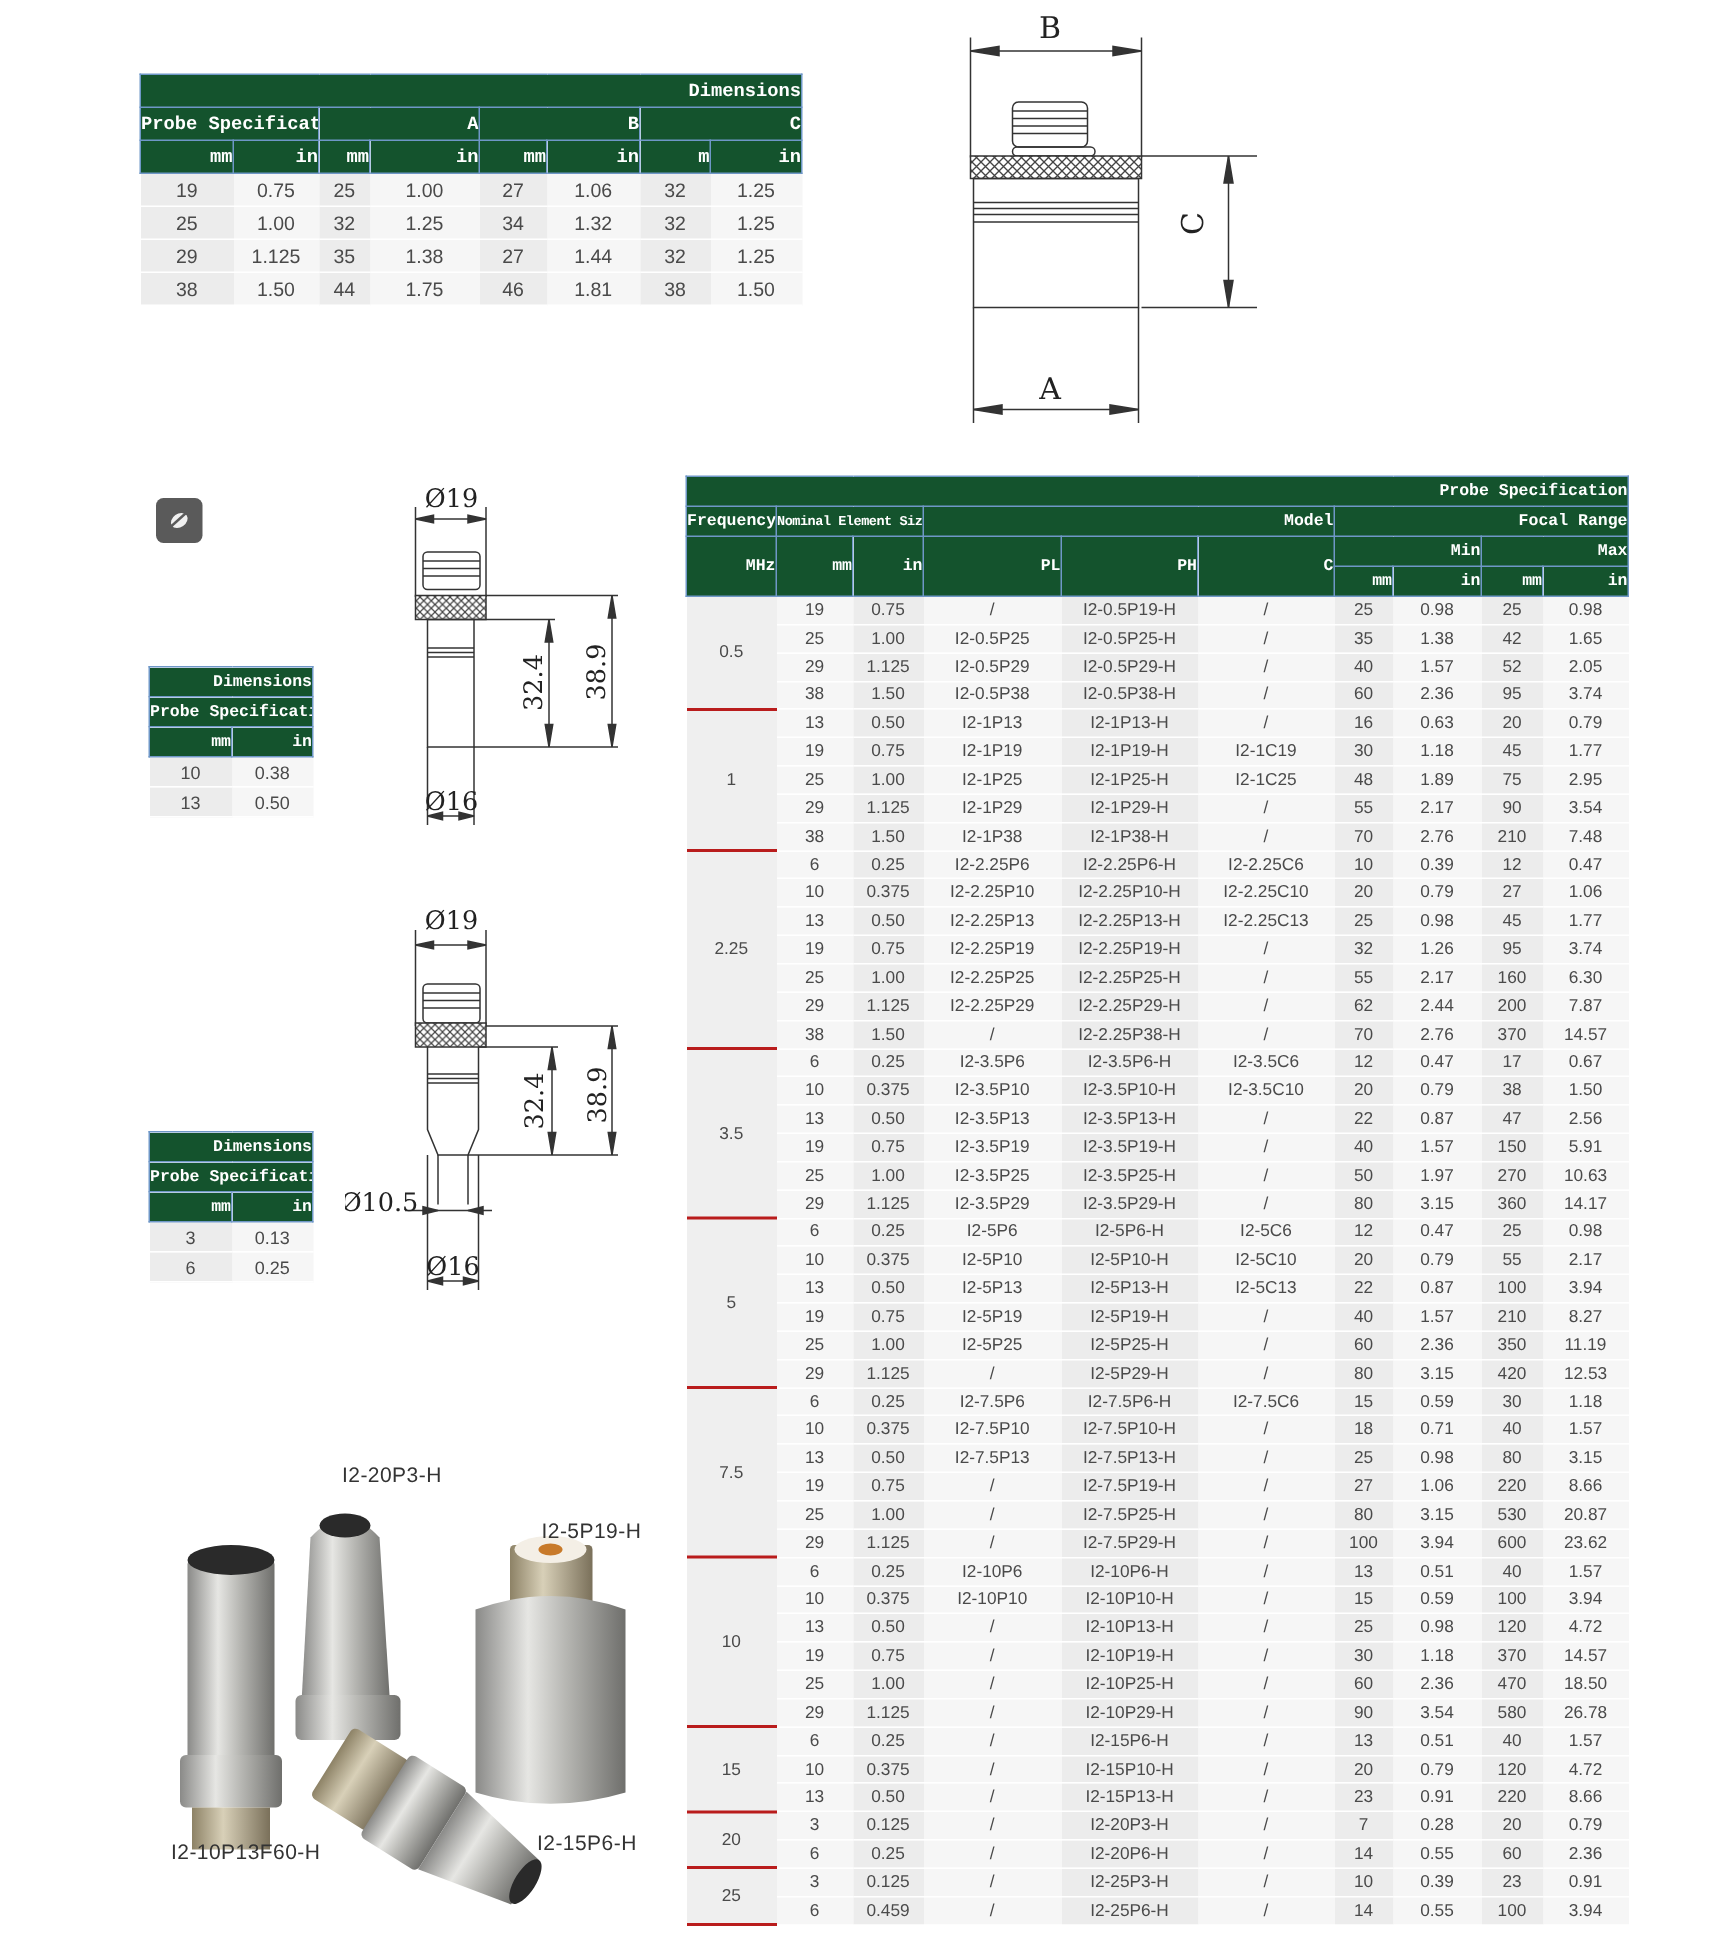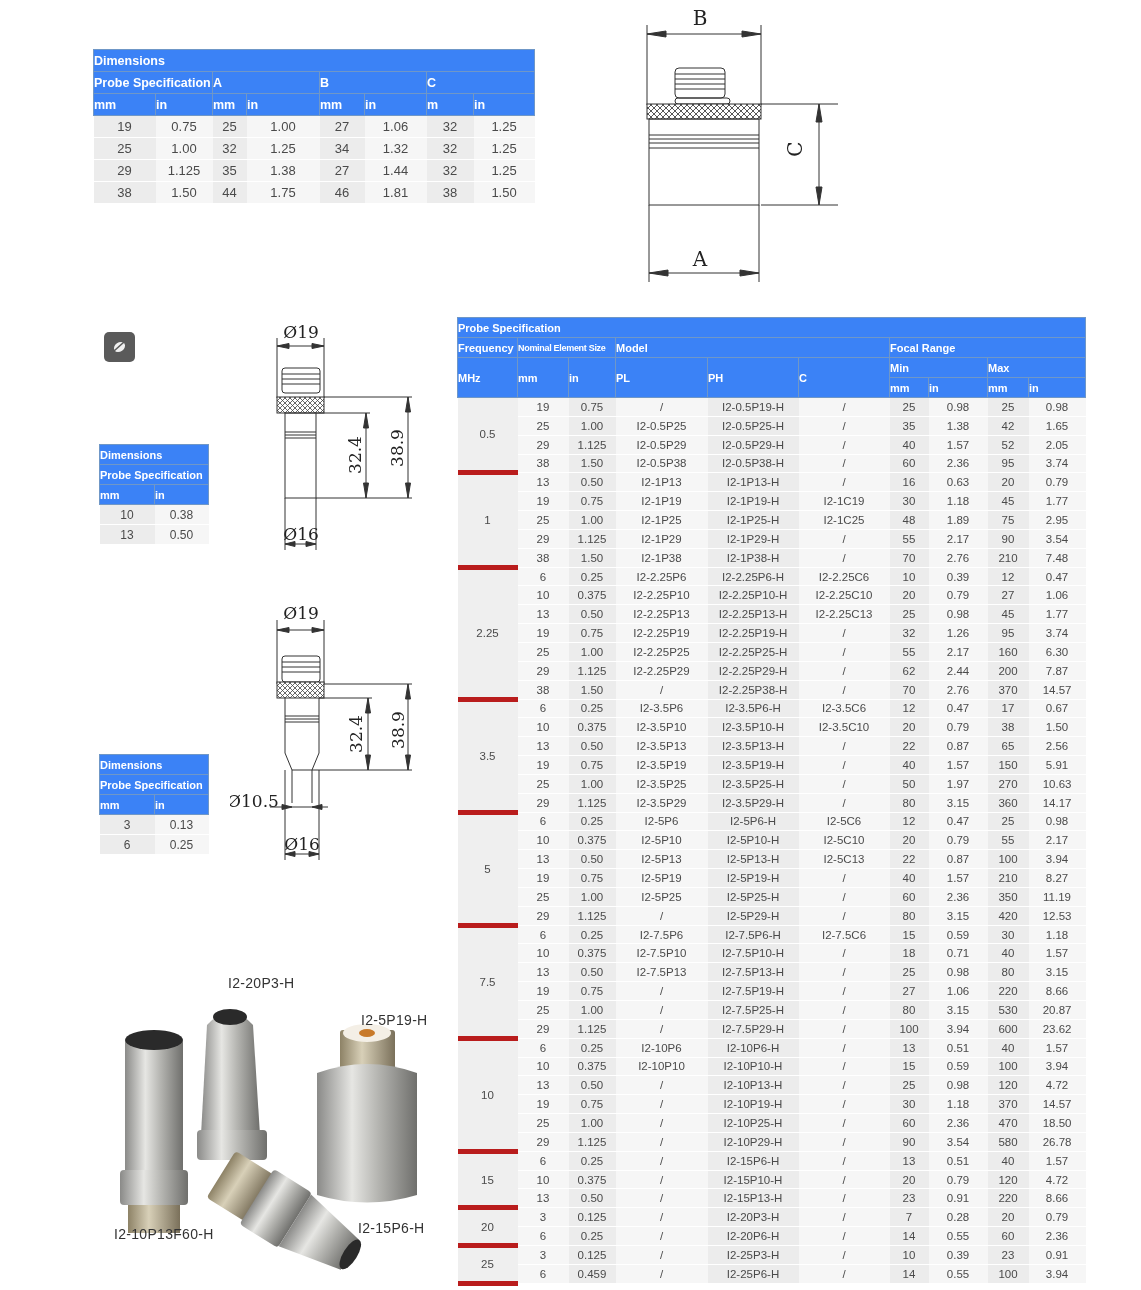--- a/index.html
+++ b/index.html
@@ -1,22 +1,22 @@
 <!DOCTYPE html>
 <html><head>
 <meta charset="utf-8">
 <style>
   * { box-sizing: border-box; }
   html, body { margin: 0; padding: 0; background: #ffffff; }
   body { width: 1141px; height: 1290px; position: relative; overflow: hidden;
          font-family: "Liberation Sans", "DejaVu Sans", sans-serif; color: #444; }
   .abs { position: absolute; }
   table.spec { border-collapse: collapse; table-layout: fixed; }
-  table.spec th { background: #3b82f6; color: #fff; font-weight: bold; text-align: left;
-                  border: 1px solid #6f97c7; padding: 0; white-space: nowrap; overflow: hidden; }
+  table.spec th { background: #14532d; color: #fff; font-weight: bold; text-align: right;
+                  border: 1px solid #6f97c7; padding: 0; white-space: nowrap; overflow: hidden; font-family: Liberation Mono, monospace; }
   table.spec td { text-align: center; padding: 0; color: #4a4a4a; border-bottom: 1px solid #ffffff;
                   white-space: nowrap; }
   table.spec td.c-dark { background: #ececec; }
   table.spec td.c-light { background: #f6f6f6; }
 
   
   #dim-top { left: 93px; top: 49px; width: 441px; font-size: 13px; }
   #dim-top th { height: 22px; font-size: 12.5px; }
   #dim-top td { height: 22px; font-size: 13px; }
 
@@ -24,21 +24,21 @@
   .dim-small { width: 109px; font-size: 12px; }
   .dim-small th { height: 20px; font-size: 11px; }
   .dim-small td { height: 20px; font-size: 12px; }
   #dim-small-1 { left: 99px; top: 444px; }
   #dim-small-2 { left: 99px; top: 754px; }
 
   
   #probe-table { left: 457px; top: 317px; width: 628px; font-size: 11.5px; }
   #probe-table th { height: 20px; font-size: 11px; }
   #probe-table td { height: 18.85px; font-size: 11.5px; }
-  #probe-table td.freq { background: #efefef; border-bottom: 5px solid #b91c1c; vertical-align: middle; }
+  #probe-table td.freq { background: #efefef; border-bottom: 2px solid #b91c1c; vertical-align: middle; }
 
   .icon-badge { left: 104px; top: 332px; width: 31px; height: 30px; background: #5a5a5a; border-radius: 5px; }
   .photo-label { font-size: 14px; color: #333; letter-spacing: 0.3px; }
 </style>
 </head>
 <body>
 
 <table id="dim-top" class="spec abs">
   <colgroup>
     <col style="width:62px">
@@ -610,21 +610,21 @@
         <td class="c-light">1.50</td>
       </tr>
       <tr>
         <td class="c-light">13</td>
         <td class="c-dark">0.50</td>
         <td class="c-light">I2-3.5P13</td>
         <td class="c-dark">I2-3.5P13-H</td>
         <td class="c-light">/</td>
         <td class="c-dark">22</td>
         <td class="c-light">0.87</td>
-        <td class="c-dark">65</td>
+        <td class="c-dark">47</td>
         <td class="c-light">2.56</td>
       </tr>
       <tr>
         <td class="c-light">19</td>
         <td class="c-dark">0.75</td>
         <td class="c-light">I2-3.5P19</td>
         <td class="c-dark">I2-3.5P19-H</td>
         <td class="c-light">/</td>
         <td class="c-dark">40</td>
         <td class="c-light">1.57</td>

